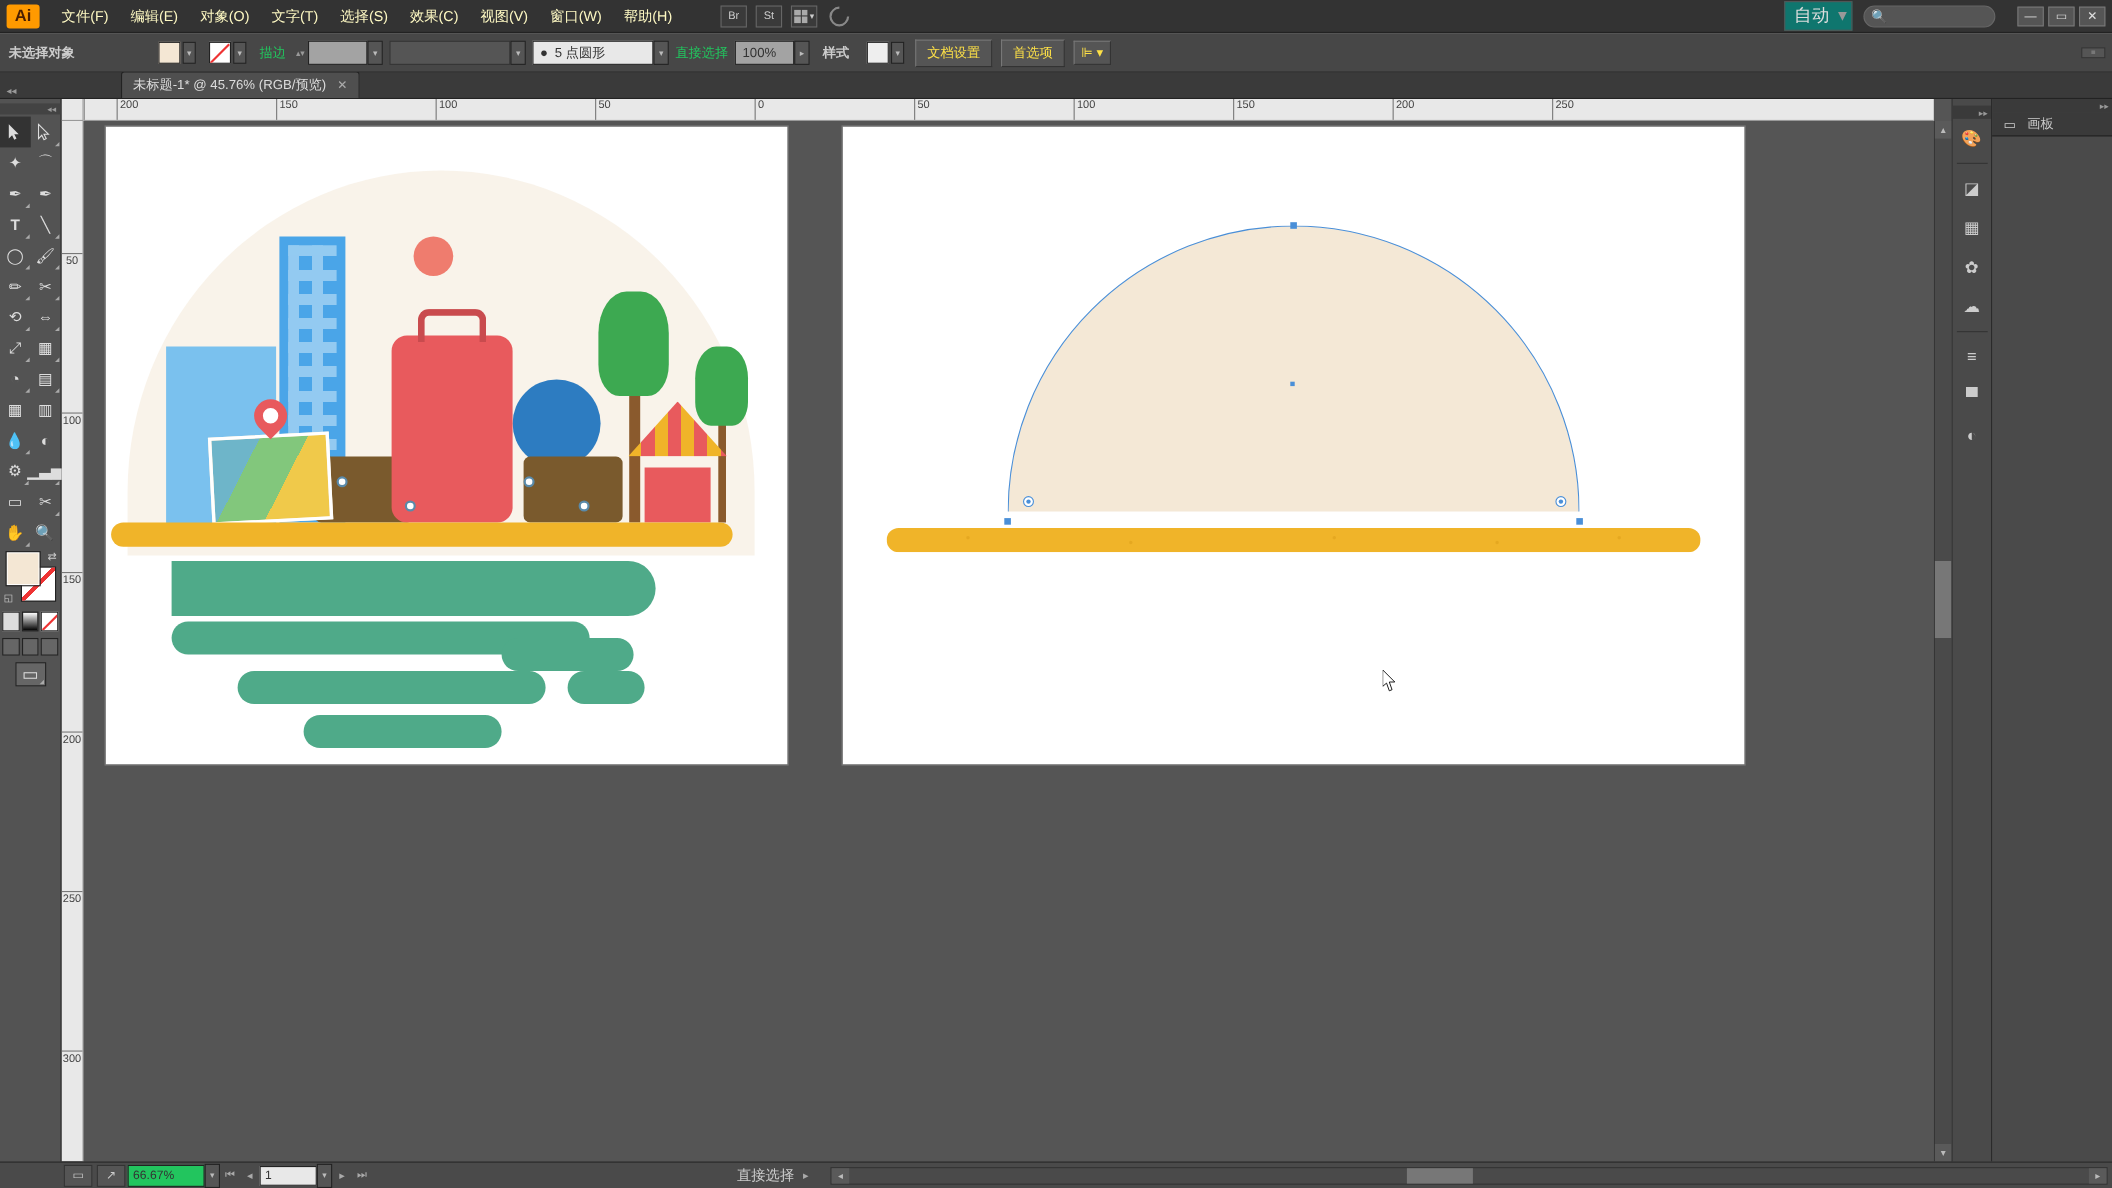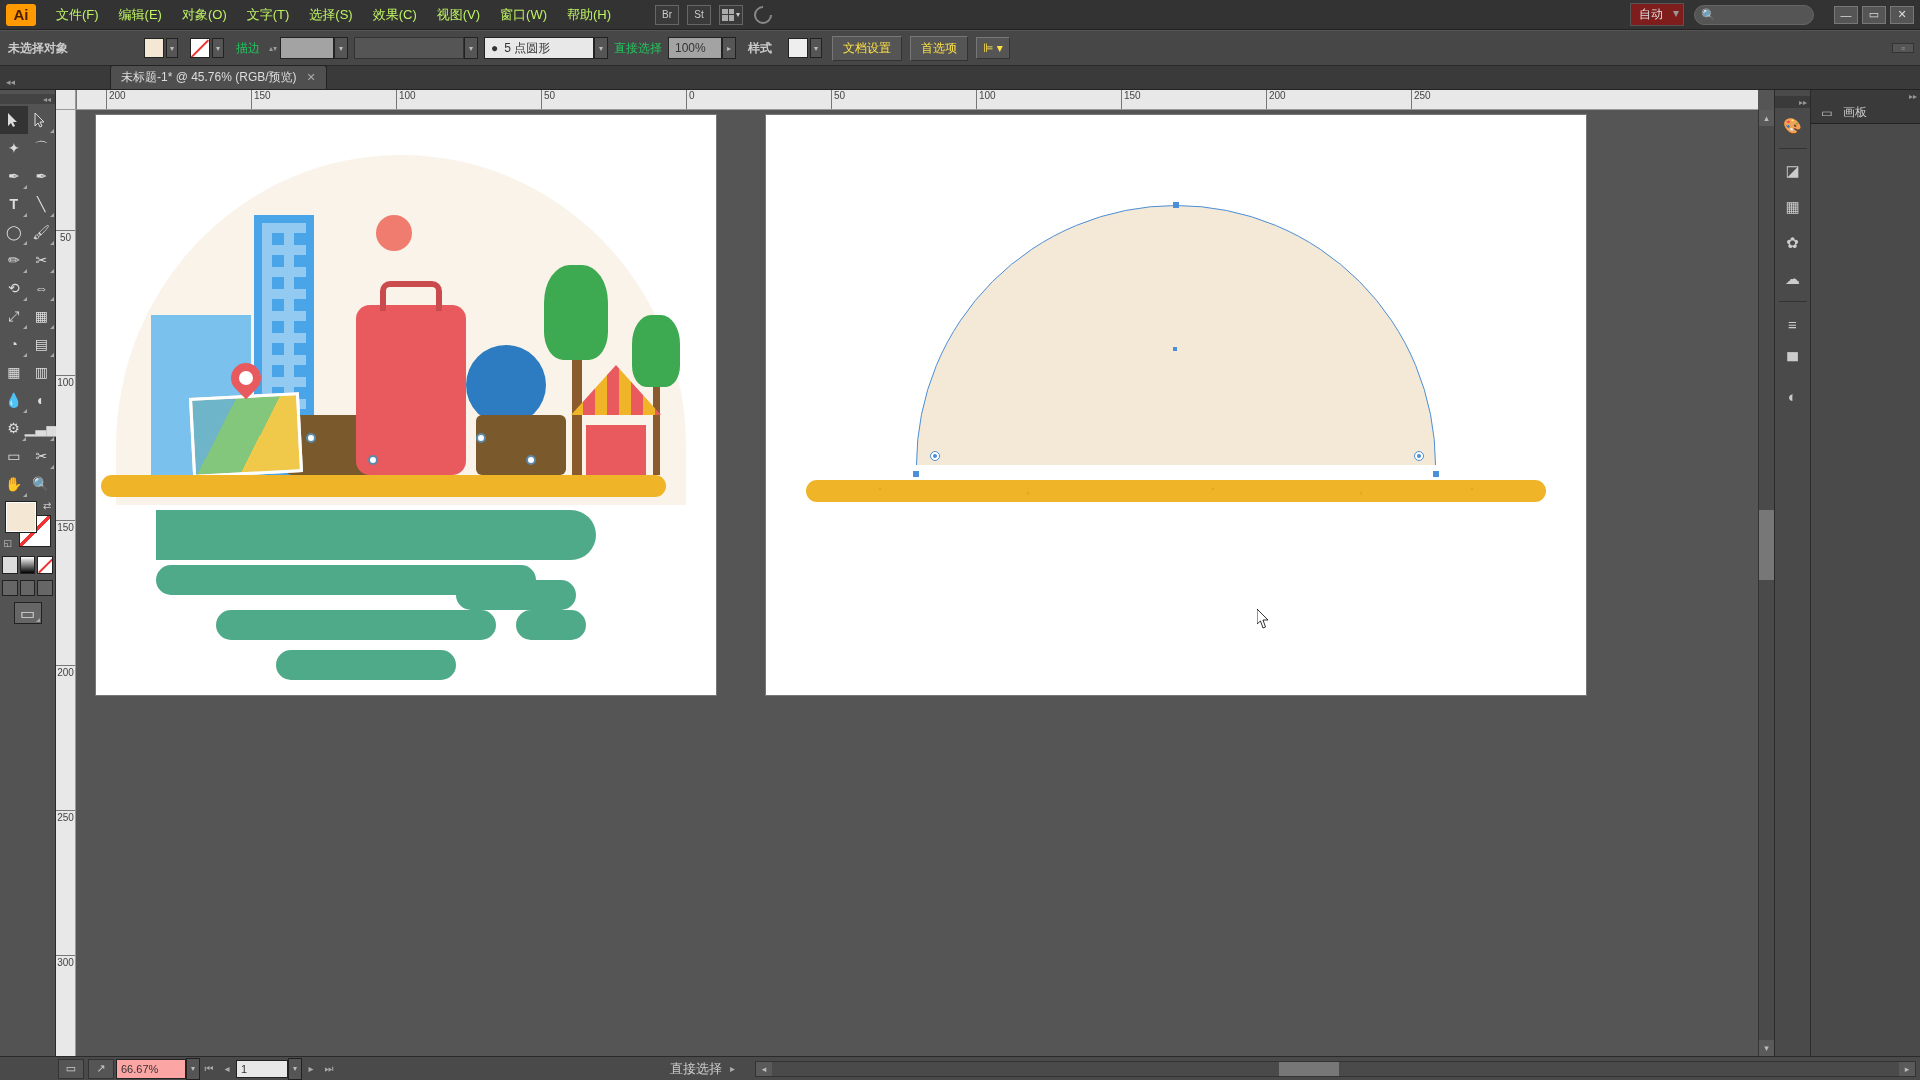--- a/index.html
+++ b/index.html
@@ -1,27 +1,27 @@
 <!DOCTYPE html>
 <html><head>
 <meta charset="utf-8">
 <style>
   * { margin: 0; padding: 0; box-sizing: border-box; font-family: "Microsoft YaHei", Arial, sans-serif; }
   body { background: #4a4a4a; width: 1920px; height: 1080px; overflow: hidden; position: relative; }
 
   
   .menu-bar { height: 30px; background: #333333; display: flex; align-items: center; padding: 0 6px; border-bottom: 1px solid #222; }
   .ai-logo { width: 30px; height: 22px; background: #ff9a00; color: #4b1e00; font-weight: bold; font-size: 15px; display: flex; align-items: center; justify-content: center; border-radius: 3px; margin-right: 10px; }
-  .menu-item { color: #bef264; font-size: 13px; padding: 4px 10px; cursor: pointer; }
+  .menu-item { color: #fef9c3; font-size: 13px; padding: 4px 10px; cursor: pointer; }
   .menu-spacer { flex: 1; }
   .menu-icon-btn { width: 24px; height: 20px; border: 1px solid #666; background: #3a3a3a; margin: 0 4px; display: flex; align-items: center; justify-content: center; color: #ccc; font-size: 10px; }
   .grid-icon { display: grid; grid-template-columns: 1fr 1fr; grid-template-rows: 1fr 1fr; gap: 1px; width: 12px; height: 12px; }
   .grid-icon div { background: #aaa; }
   .sync-icon { width: 18px; height: 18px; border: 2px solid #888; border-radius: 50%; border-top-color: transparent; transform: rotate(45deg); }
-  .dropdown-basic { background: #7f1d1d; border: 1px solid #555; color: #ddd; font-size: 12px; padding: 2px 20px 2px 8px; position: relative; margin-left: 29px; }
+  .dropdown-basic { background: #0f766e; border: 1px solid #555; color: #ddd; font-size: 16px; padding: 2px 20px 2px 8px; position: relative; margin-left: 29px; }
   .dropdown-basic::after { content: "▾"; position: absolute; right: 4px; color: #999; }
   .search-box { width: 120px; height: 20px; background: #555; border: 1px solid #666; border-radius: 10px; margin: 0 10px; display: flex; align-items: center; padding-left: 6px; }
   .search-box .mag { font-size: 12px; color: #aaa; }
   .win-btns { display: flex; gap: 4px; margin-left: 10px; }
   .win-btn { width: 24px; height: 18px; background: #555; border: 1px solid #777; display: flex; align-items: center; justify-content: center; color: #ddd; font-size: 11px; }
 
   
   .control-bar { height: 36px; background: #474747; display: flex; align-items: center; padding: 0 8px; border-top: 1px solid #555; border-bottom: 1px solid #2a2a2a; }
   .ctrl-label { color: #ccc; font-size: 12px; margin-right: 10px; font-weight: bold; }
   .ctrl-highlight { color: #22c55e; font-size: 12px; margin: 0 6px; }
@@ -119,21 +119,21 @@
   .stack-btn { width: 28px; height: 28px; margin: 4px 0; display:flex; align-items:center; justify-content:center; color:#ccc; font-size: 15px; border-radius:3px; }
   .stack-sep { width: 80%; height: 1px; background: #333; margin: 4px 0; }
   .panel-stack2 { width: 110px; background: #4a4a4a; border-left: 1px solid #2a2a2a; }
   .panel-tab { height: 22px; background: #3a3a3a; display:flex; align-items:center; padding: 0 8px; color:#ccc; font-size:12px; border-bottom:1px solid #222; }
   .panel-tab .picon { margin-right: 8px; width:16px; height:16px; display:flex; align-items:center; justify-content:center; }
 
   
   .status-bar { position: absolute; bottom: 0; left: 0; right: 0; height: 24px; background: #4a4a4a; border-top: 1px solid #2a2a2a; display: flex; align-items: center; }
   .status-bar .left-section { display:flex; align-items:center; width: 420px; }
   .sicon { width: 26px; height: 20px; background: #555; border:1px solid #333; display:flex; align-items:center; justify-content:center; color:#ccc; font-size:11px; margin: 0 2px; }
-  .zoom-field { width: 70px; height:20px; background:#fca5a5; border:1px solid #222; font-size:11px; display:flex; align-items:center; padding:0 4px; color:#333; }
+  .zoom-field { width: 70px; height:20px; background:#22c55e; border:1px solid #222; font-size:11px; display:flex; align-items:center; padding:0 4px; color:#333; }
   .nav-btn { width: 18px; height:18px; display:flex; align-items:center; justify-content:center; color:#aaa; font-size:10px; }
   .artb-field { width: 52px; height:18px; background:#e8e8e8; border:1px solid #222; font-size:11px; display:flex; align-items:center; padding:0 4px; color:#333; }
   .status-tool { color:#ccc; font-size:13px; margin-left: 250px; }
   .h-scroll { flex:1; height:16px; background:#4a4a4a; margin: 0 4px 0 20px; display:flex; align-items:center; border:1px solid #333; }
   .h-scroll .arrow { width:16px; height:100%; background:#5a5a5a; display:flex; align-items:center; justify-content:center; font-size:9px; color:#bbb; }
   .h-scroll .track { flex:1; position:relative; height:100%; }
   .h-scroll .thumb { position:absolute; left:45%; width:60px; height:100%; background:#777; }
 </style>
 </head>
 <body>

